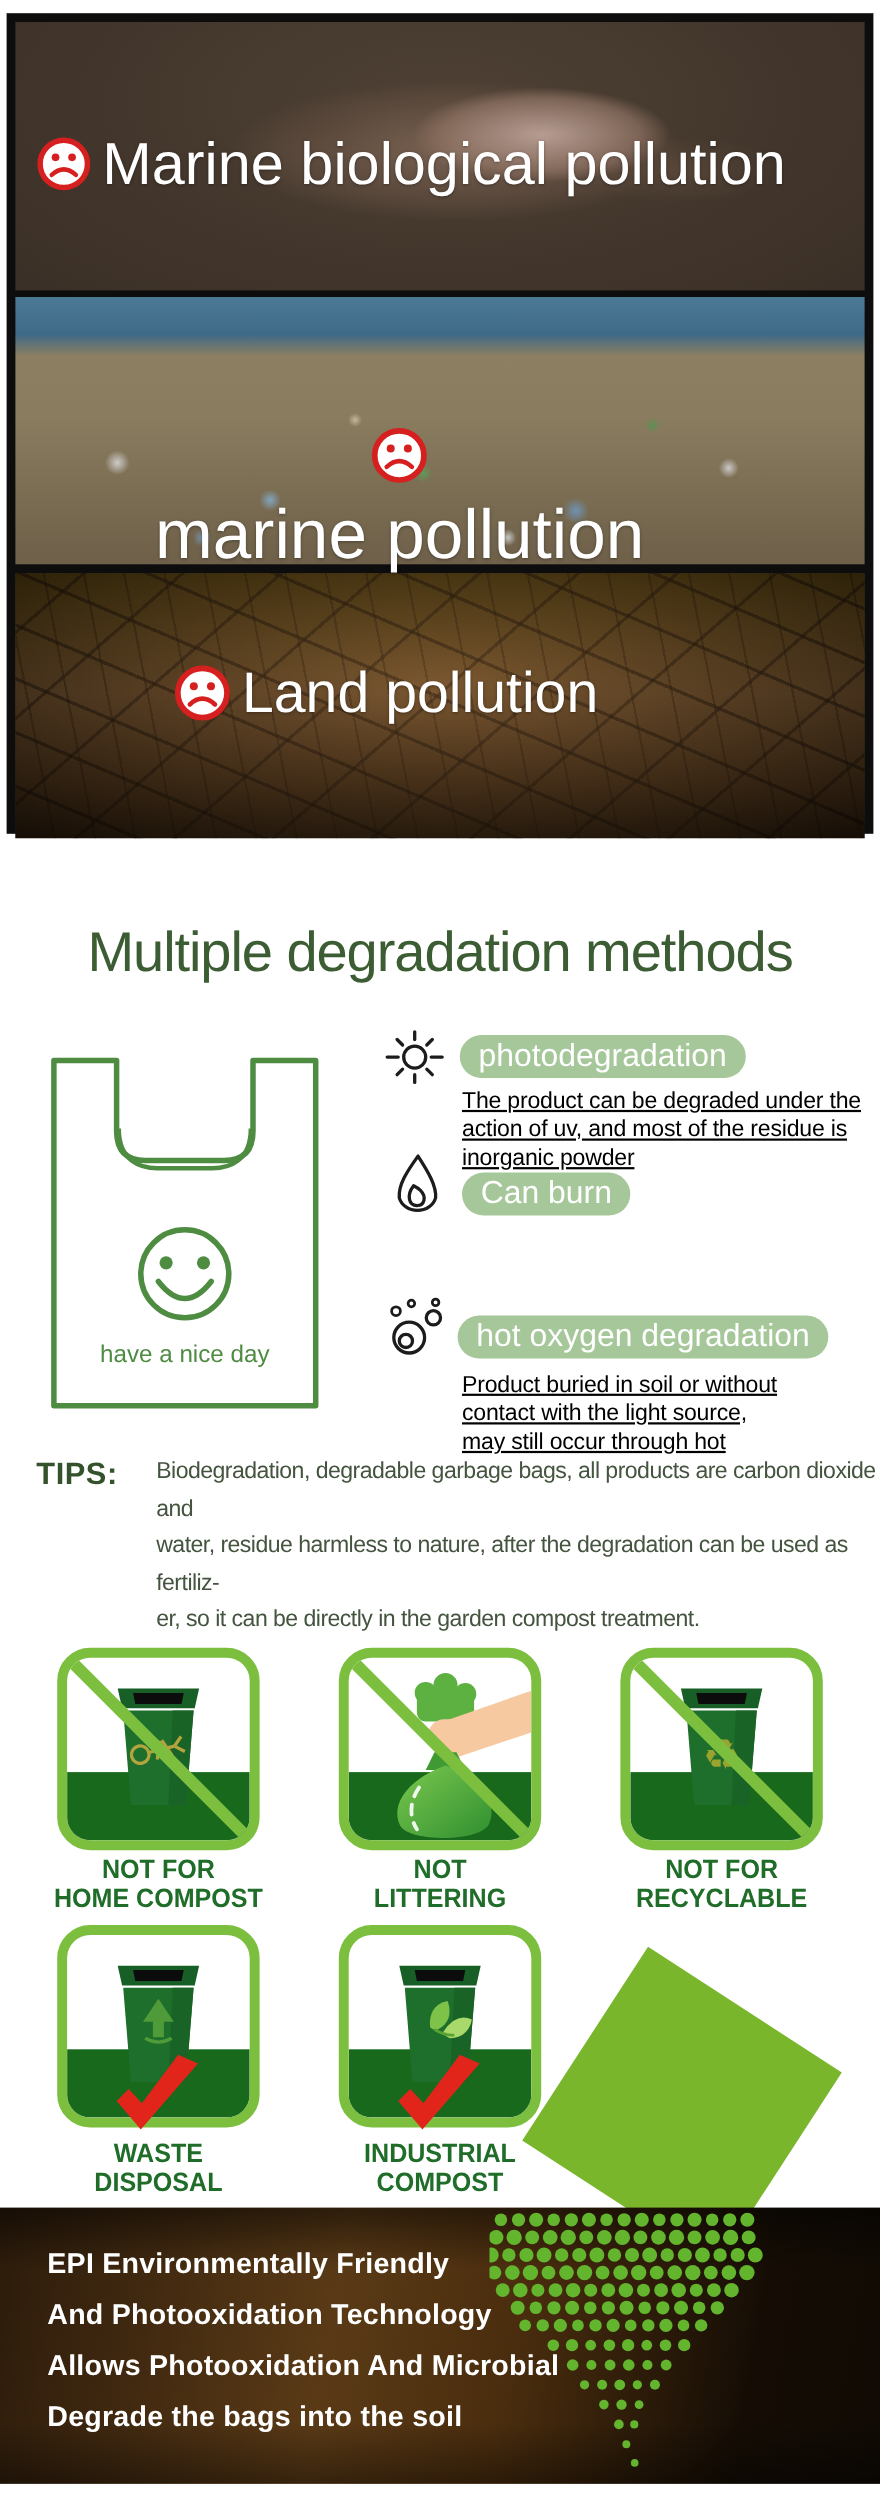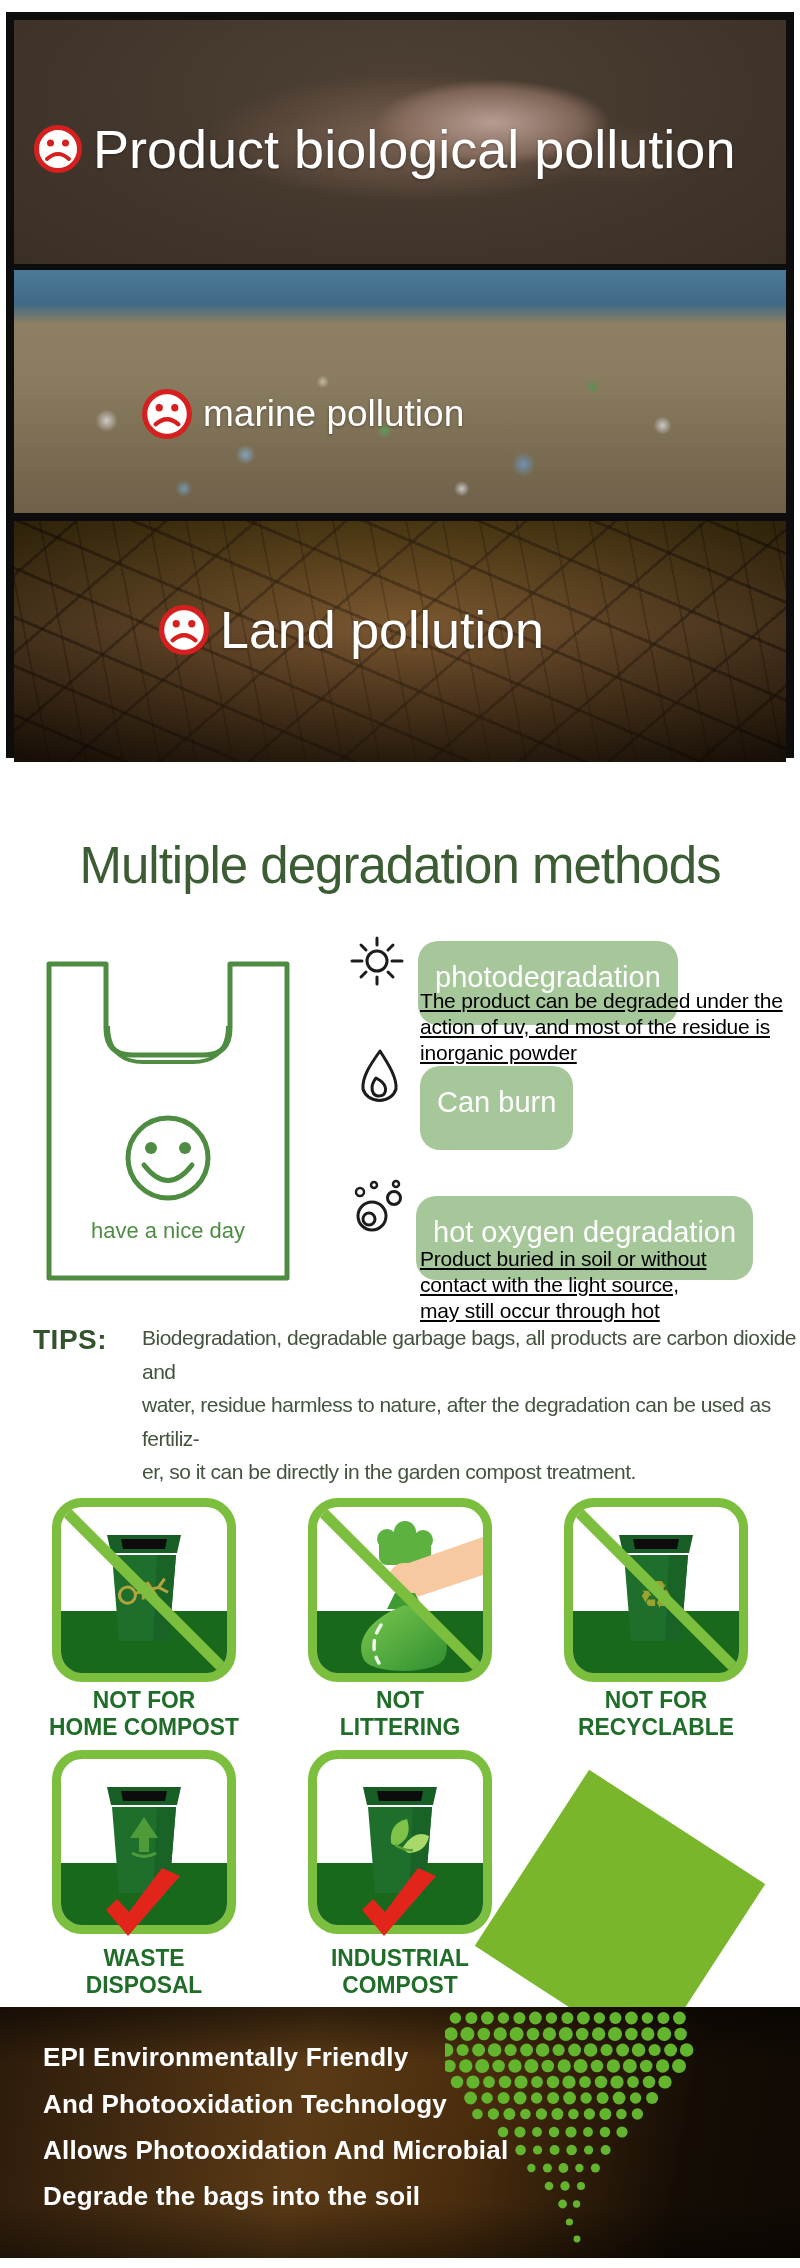--- a/index.html
+++ b/index.html
@@ -31,29 +31,29 @@
     background:
       radial-gradient(ellipse at 50% 42%, rgba(160,115,65,.3), rgba(0,0,0,.55) 96%),
       repeating-linear-gradient(23deg, transparent 0 42px, rgba(22,13,6,.55) 42px 45px),
       repeating-linear-gradient(-41deg, transparent 0 56px, rgba(26,16,8,.5) 56px 59px),
       repeating-linear-gradient(79deg, transparent 0 34px, rgba(32,19,9,.38) 34px 36px),
       linear-gradient(to bottom, #55400f 0%, #6b4c2b 45%, #4a3118 80%, #32210f 100%);}
   .caption{position:absolute;display:flex;align-items:center;gap:10px;color:#fff;z-index:5;
            font-weight:400;white-space:nowrap;}
   .caption .txt{text-shadow:0 1px 3px rgba(0,0,0,.35);}
   .cap1{left:33px;top:118px;font-size:54px;}
-  .cap2{left:141px;top:388px;font-size:37px;}
+  .cap2{left:141px;top:388px;font-size:63px;flex-direction:column;}
   .cap3{left:158px;top:600px;font-size:52px;}
   
   .main-title{position:absolute;left:0;top:836px;width:800px;text-align:center;
               font-size:51px;font-weight:300;color:#3c5c33;letter-spacing:-1px;}
   .bag-svg{position:absolute;left:42px;top:952px;}
   .m-icon{position:absolute;}
-  .pill{position:absolute;height:50px;line-height:39px;border-radius:20px;background:#a6c79a;
-        color:#fff;font-size:29px;padding:17px 17px;white-space:nowrap;}
+  .pill{position:absolute;height:39px;line-height:39px;border-radius:20px;background:#a6c79a;
+        color:#fff;font-size:29px;padding:0 17px;white-space:nowrap;}
   .mdesc{position:absolute;font-size:21px;line-height:26px;color:#000000;white-space:pre-line;
          letter-spacing:-0.2px;text-decoration:underline;}
   
   .tips-label{position:absolute;left:33px;top:1324px;font-size:28px;color:#34522c;letter-spacing:.5px;font-weight:bold;}
   .tips-text{position:absolute;left:102px;top:1321px;width:690px;font-size:21px;line-height:33.5px;
              color:#44543f;white-space:pre-line;letter-spacing:-0.5px;margin-left:40px;}
   
   .nbox{position:absolute;width:184px;height:184px;box-sizing:border-box;border:9px solid #7cbf3f;
         border-radius:30px;background:#fff;overflow:hidden;}
   .ground{position:absolute;left:0;right:0;bottom:0;height:62px;background:#19691d;}
@@ -86,21 +86,21 @@
     <div class="photo photo3"></div>
   </div>
 
   <div class="caption cap1">
     <svg width="50" height="50" viewBox="0 0 50 50">
       <circle cx="25" cy="25" r="21.5" fill="#fff" stroke="#d61f1f" stroke-width="5"></circle>
       <circle cx="17.5" cy="19" r="3.5" fill="#d61f1f"></circle>
         <circle cx="32.5" cy="19" r="3.5" fill="#d61f1f"></circle>
       <path d="M14,35 Q25,25 36,35" fill="none" stroke="#d61f1f" stroke-width="4" stroke-linecap="round"></path>
     </svg>
-    <span class="txt">Product biological pollution</span>
+    <span class="txt">Marine biological pollution</span>
   </div>
   <div class="caption cap2">
     <svg width="52" height="52" viewBox="0 0 50 50">
       <circle cx="25" cy="25" r="21.5" fill="#fff" stroke="#d61f1f" stroke-width="5"></circle>
       <circle cx="17.5" cy="19" r="3.5" fill="#d61f1f"></circle>
         <circle cx="32.5" cy="19" r="3.5" fill="#d61f1f"></circle>
       <path d="M14,35 Q25,25 36,35" fill="none" stroke="#d61f1f" stroke-width="4" stroke-linecap="round"></path>
     </svg>
     <span class="txt">marine pollution</span>
   </div>

